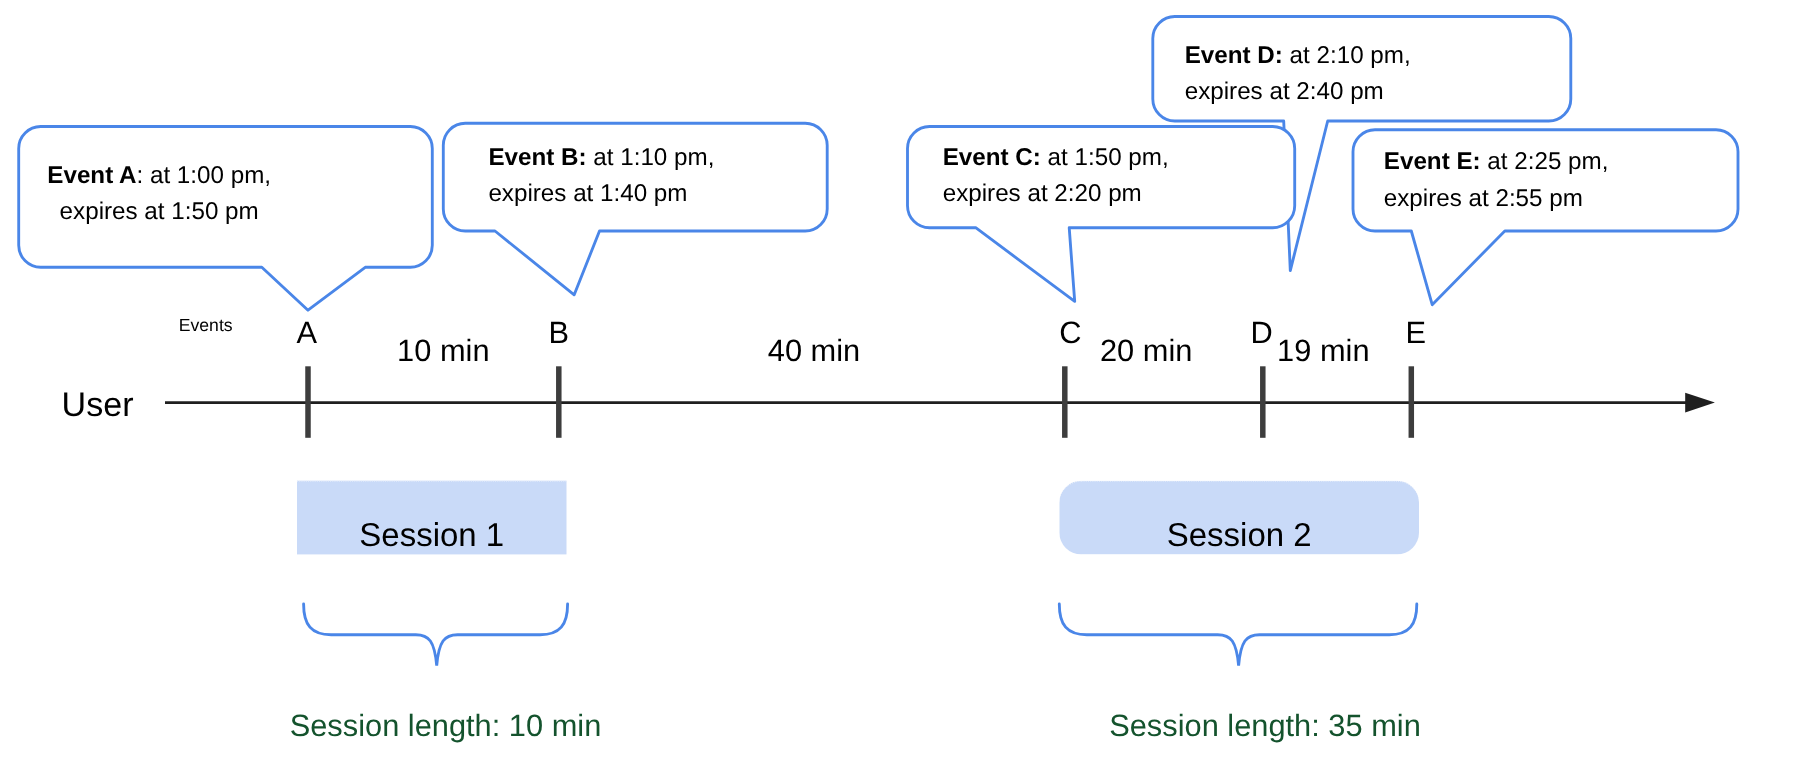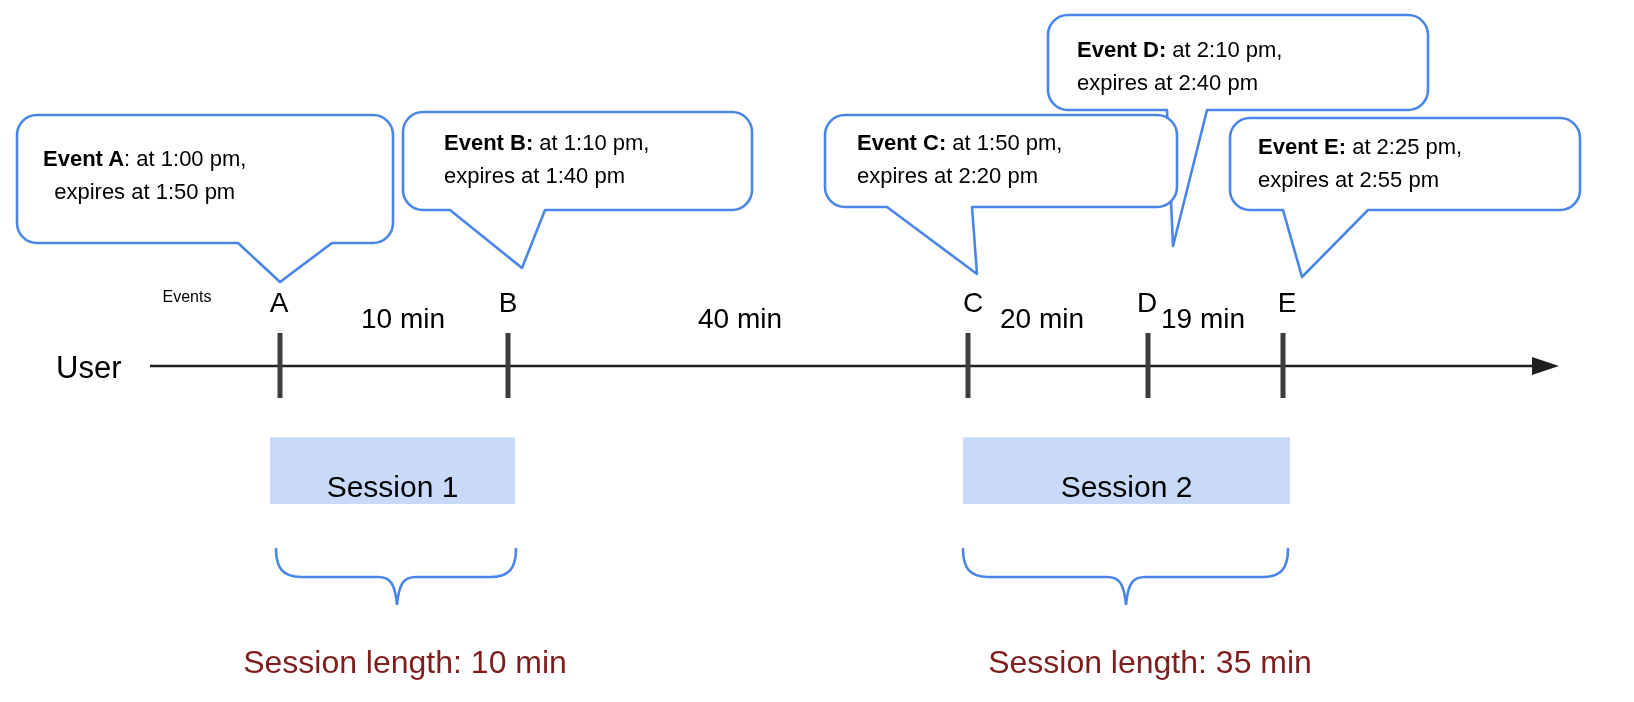--- a/index.html
+++ b/index.html
@@ -24,21 +24,21 @@
   .bubble-text b{font-weight:bold;}
   .marker{font-size:28px;line-height:1;transform:translateX(-50%);}
   .interval{font-size:28px;line-height:1;transform:translateX(-50%);}
   .events-label{font-size:16px;line-height:1;transform:translateX(-50%);}
   .user-label{font-size:31px;line-height:1;}
   .session-box{
     position:absolute;background:var(--session-fill);
     display:flex;align-items:flex-end;justify-content:center;
     font-size:30px;border-top:1px dotted #e4ecfa;
   }
-  .session-length{font-size:32px;line-height:1;transform:translateX(-50%);color:#7f1d1d;}
+  .session-length{font-size:28px;line-height:1;transform:translateX(-50%);color:#14532d;}
 </style>
 </head>
 <body>
 
 <div class="canvas">
 
   <svg width="1634" height="702" viewBox="0 0 1634 702">
 
     <line class="axis" x1="150" y1="366" x2="1538" y2="366"></line>
     <polygon class="arrowhead" points="1532,357 1559,366 1532,375"></polygon>
@@ -90,20 +90,20 @@
   <div class="abs marker" style="left:1287px;top:289px;">E</div>
 
   <div class="abs interval" style="left:403px;top:305px;">10 min</div>
   <div class="abs interval" style="left:740px;top:305px;">40 min</div>
   <div class="abs interval" style="left:1042px;top:305px;">20 min</div>
   <div class="abs interval" style="left:1203px;top:305px;">19 min</div>
 
   <div class="session-box" style="left:270px;top:437px;width:245px;height:66px;">
     <span>Session 1</span>
   </div>
-  <div class="session-box" style="left:963px;top:437px;width:327px;height:66px;">
+  <div class="session-box" style="left:963px;top:437px;width:327px;height:66px;border-radius:20px;">
     <span>Session 2</span>
   </div>
 
   <div class="abs session-length" style="left:405px;top:646px;">Session length: 10 min</div>
   <div class="abs session-length" style="left:1150px;top:646px;">Session length: 35 min</div>
 
 </div>
 
 </body></html>

